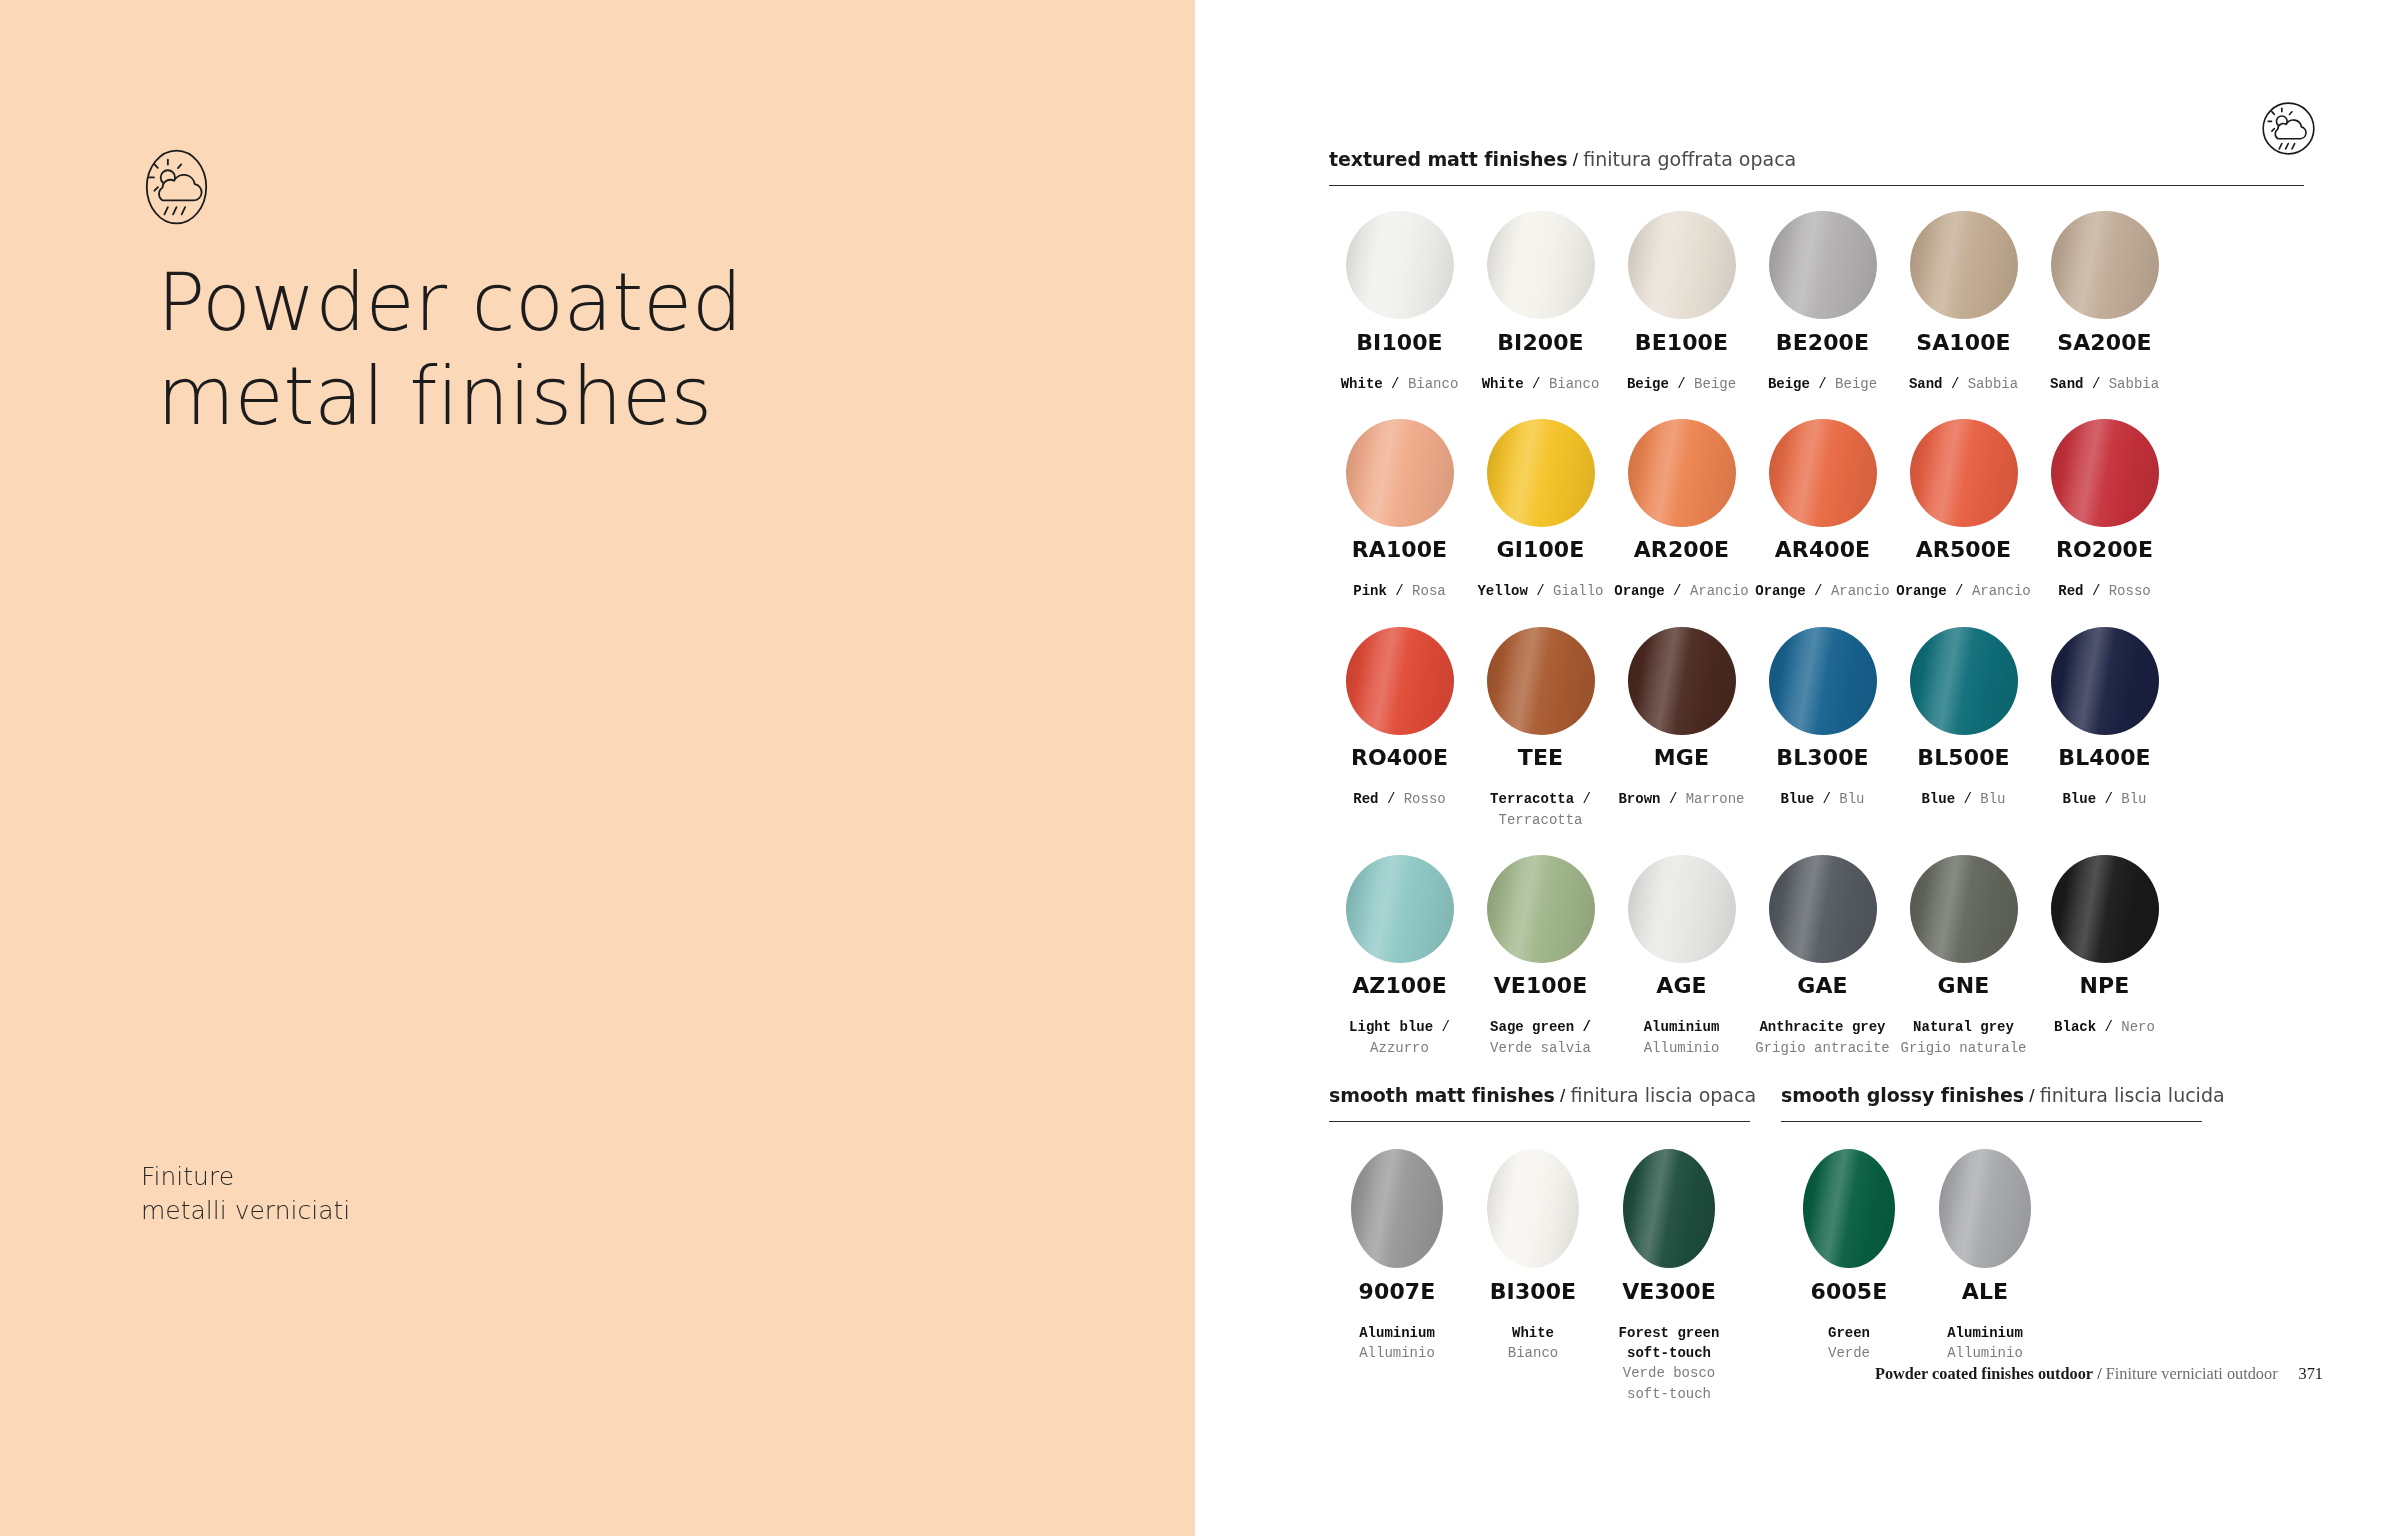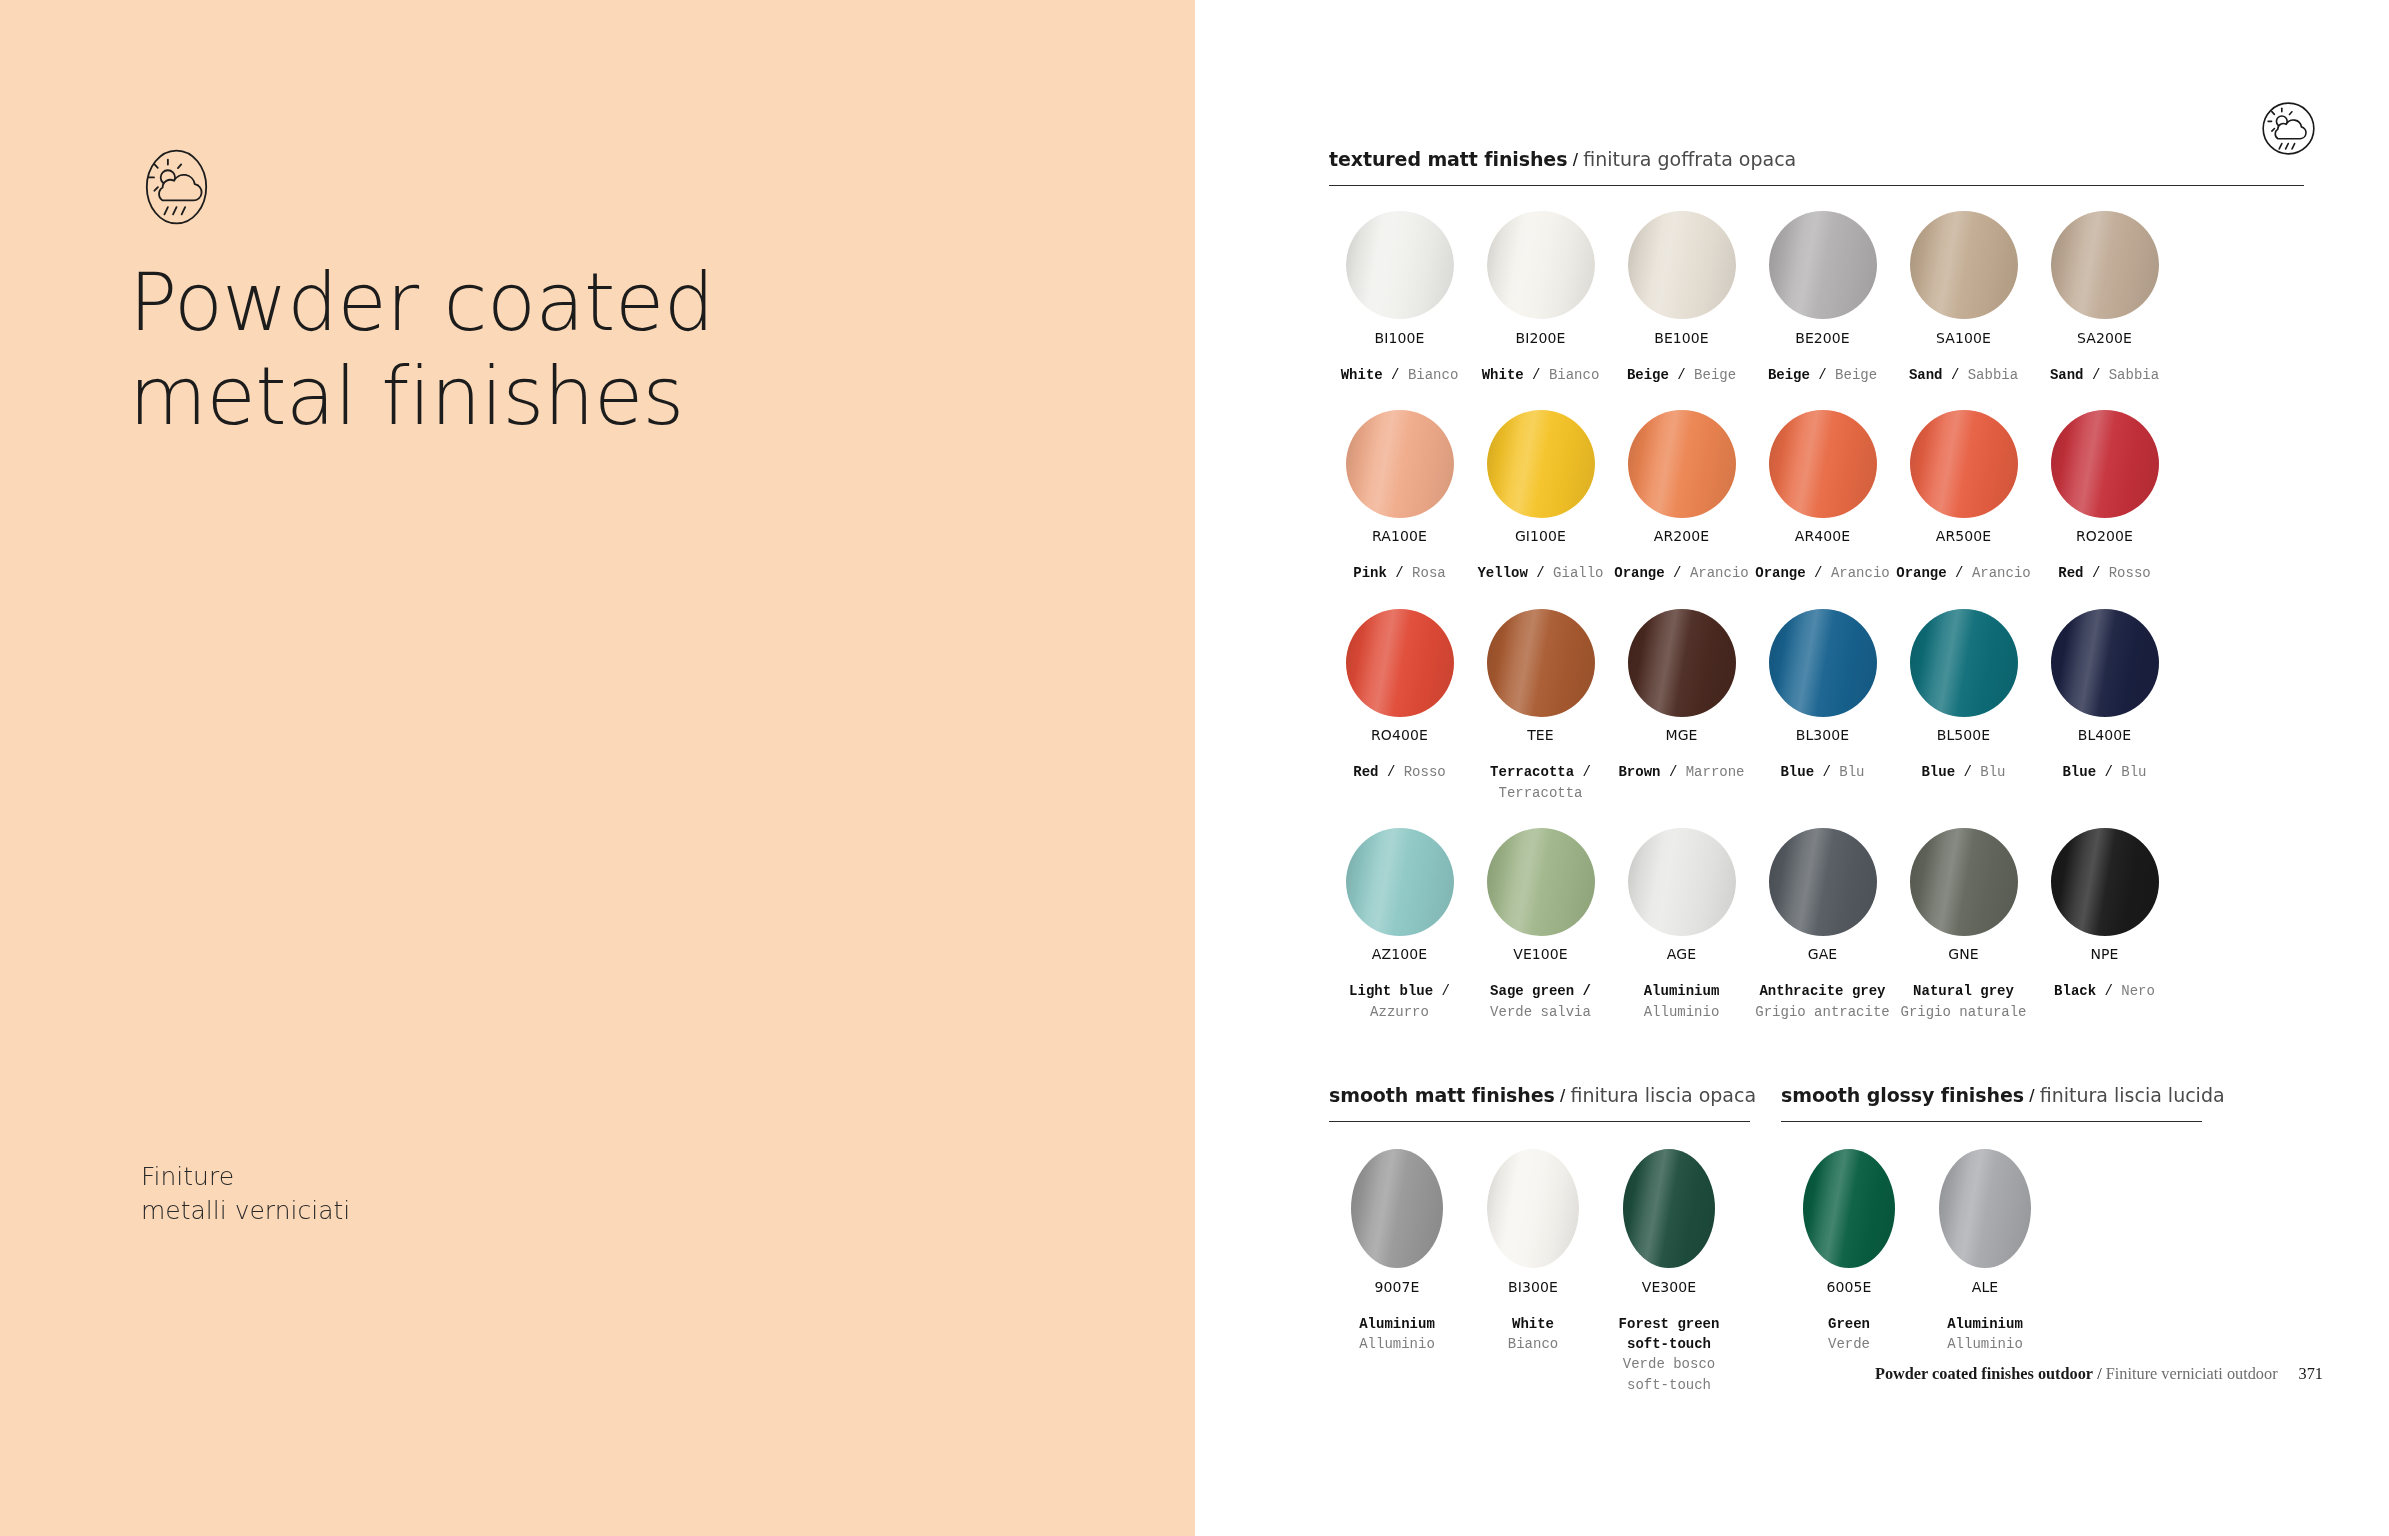--- a/index.html
+++ b/index.html
@@ -33,21 +33,21 @@
   .left-icon {
     position: absolute;
     left: 139px;
     top: 141px;
     width: 75px;
     height: 92px;
   }
 
   .title-block {
     position: absolute;
-    left: 129px;
+    left: 157px;
     top: 256px;
     width: 860px;
   }
   .title-line {
     font-family: "DejaVu Sans", sans-serif;
     font-weight: 300;
     font-size: 80px;
     line-height: 1.17;
     letter-spacing: -0.5px;
     color: #1c1c1c;
@@ -144,22 +144,22 @@
         rgba(255,255,255,0.17) 30%,
         rgba(255,255,255,0.24) 38%,
         rgba(255,255,255,0.04) 52%,
         rgba(0,0,0,0.03) 72%,
         rgba(0,0,0,0.11) 100%);
     pointer-events: none;
   }
   .swatch-code {
     margin-top: 10.5px;
     font-family: "DejaVu Sans", sans-serif;
-    font-weight: 400;
-    font-size: 14px;
+    font-weight: 700;
+    font-size: 22px;
     color: #111111;
     letter-spacing: 0.1px;
     white-space: nowrap;
   }
   .swatch-names {
     margin-top: 19px;
     font-family: Liberation Mono, monospace;
     font-size: 14px;
     line-height: 1.45;
     color: #111111;

